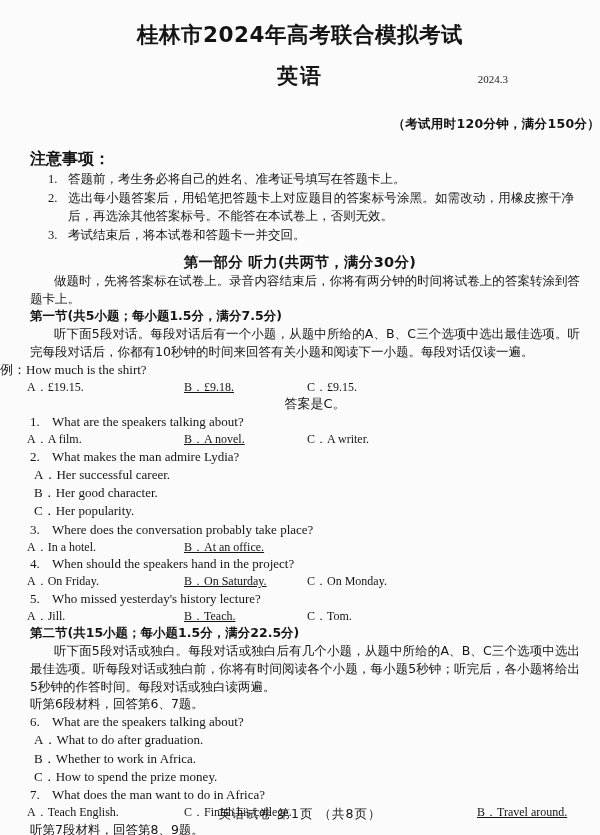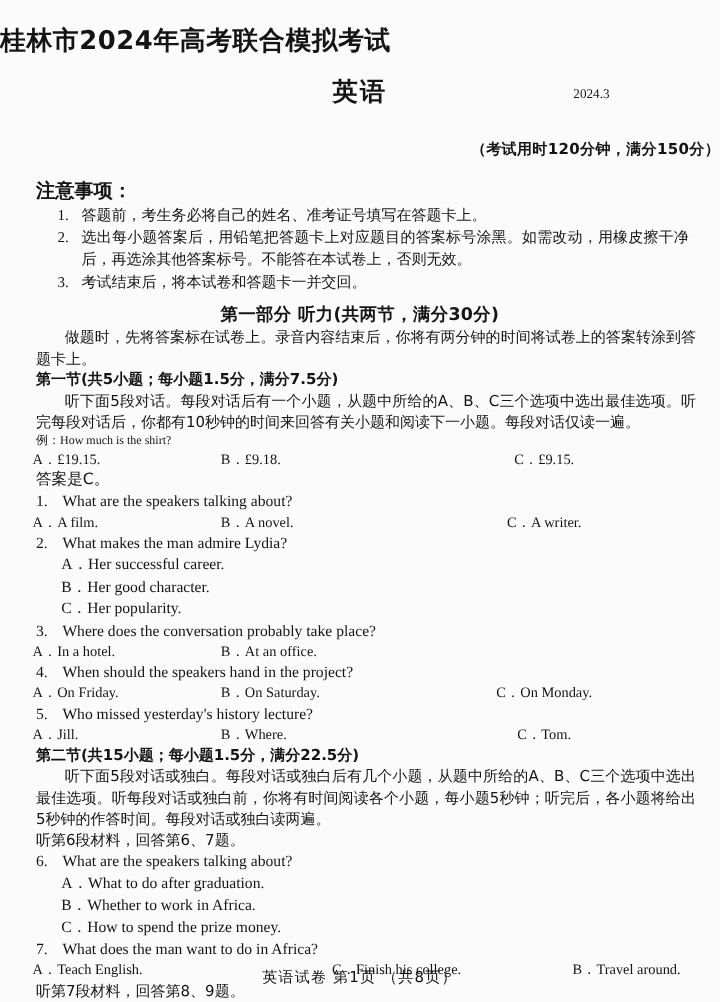--- a/index.html
+++ b/index.html
@@ -13,20 +13,21 @@
     height: 835px;
     background: #fbfbfb;
     overflow: hidden;
     font-family: "Liberation Serif", "DejaVu Serif", serif;
     color: #141414;
     -webkit-font-smoothing: none;
   }
 
   
   .doc-title {
+    text-align: center;
     font-family: "DejaVu Sans", "Liberation Sans", sans-serif;
     font-weight: bold;
     font-size: 21.5px;
     letter-spacing: 0.5px;
     margin: 0;
     padding-top: 22px;
     line-height: 1.2;
   }
   .subject-row {
     position: relative;
@@ -128,38 +129,38 @@
   .opt-row {
     display: flex;
     font-size: 12px;
     line-height: 1.38;
     padding-left: 27px;
   }
   .opt {
     white-space: nowrap;
   }
   .opt.a { flex: 0 0 157px; }
-  .opt.b { flex: 0 0 123px; }
-  .opt.c { flex: 1 1 auto; text-align: center; }
+  .opt.b { flex: 0 0 123px; text-decoration: underline; }
+  .opt.c { flex: 1 1 auto; }
   .opt-stack {
-    padding-left: 51px;
+    padding-left: 34px;
     font-size: 13px;
     line-height: 1.42;
   }
 
   .example-line {
-    font-size: 10px;
-    line-height: 1.38;
-    padding-left: 30px;
+    font-size: 13px;
+    line-height: 1.38;
   }
   .answer-line {
     font-size: 13px;
     line-height: 1.38;
     padding-left: 30px;
     font-family: "DejaVu Sans", "Liberation Sans", sans-serif;
+    text-align: center;
   }
 
   
   .footer {
     position: absolute;
     left: 0; right: 0;
     bottom: 12px;
     text-align: center;
     font-family: "DejaVu Sans", "Liberation Sans", sans-serif;
     font-weight: normal;
@@ -249,21 +250,21 @@
     <span class="opt b">B．On Saturday.</span>
     <span class="opt c">C．On Monday.</span>
   </div>
 
   <div class="q-row">
     <span class="q-num">5.</span>
     <span class="q-text">Who missed yesterday's history lecture?</span>
   </div>
   <div class="opt-row">
     <span class="opt a">A．Jill.</span>
-    <span class="opt b">B．Where.</span>
+    <span class="opt b">B．Teach.</span>
     <span class="opt c">C．Tom.</span>
   </div>
 
   <div class="cn-line">第二节(共15小题；每小题1.5分，满分22.5分)</div>
   <div class="cn-para">听下面5段对话或独白。每段对话或独白后有几个小题，从题中所给的A、B、C三个选项中选出最佳选项。听每段对话或独白前，你将有时间阅读各个小题，每小题5秒钟；听完后，各小题将给出5秒钟的作答时间。每段对话或独白读两遍。</div>
   <div class="cn-line plain">听第6段材料，回答第6、7题。</div>
 
   <div class="q-row">
     <span class="q-num">6.</span>
     <span class="q-text">What are the speakers talking about?</span>

